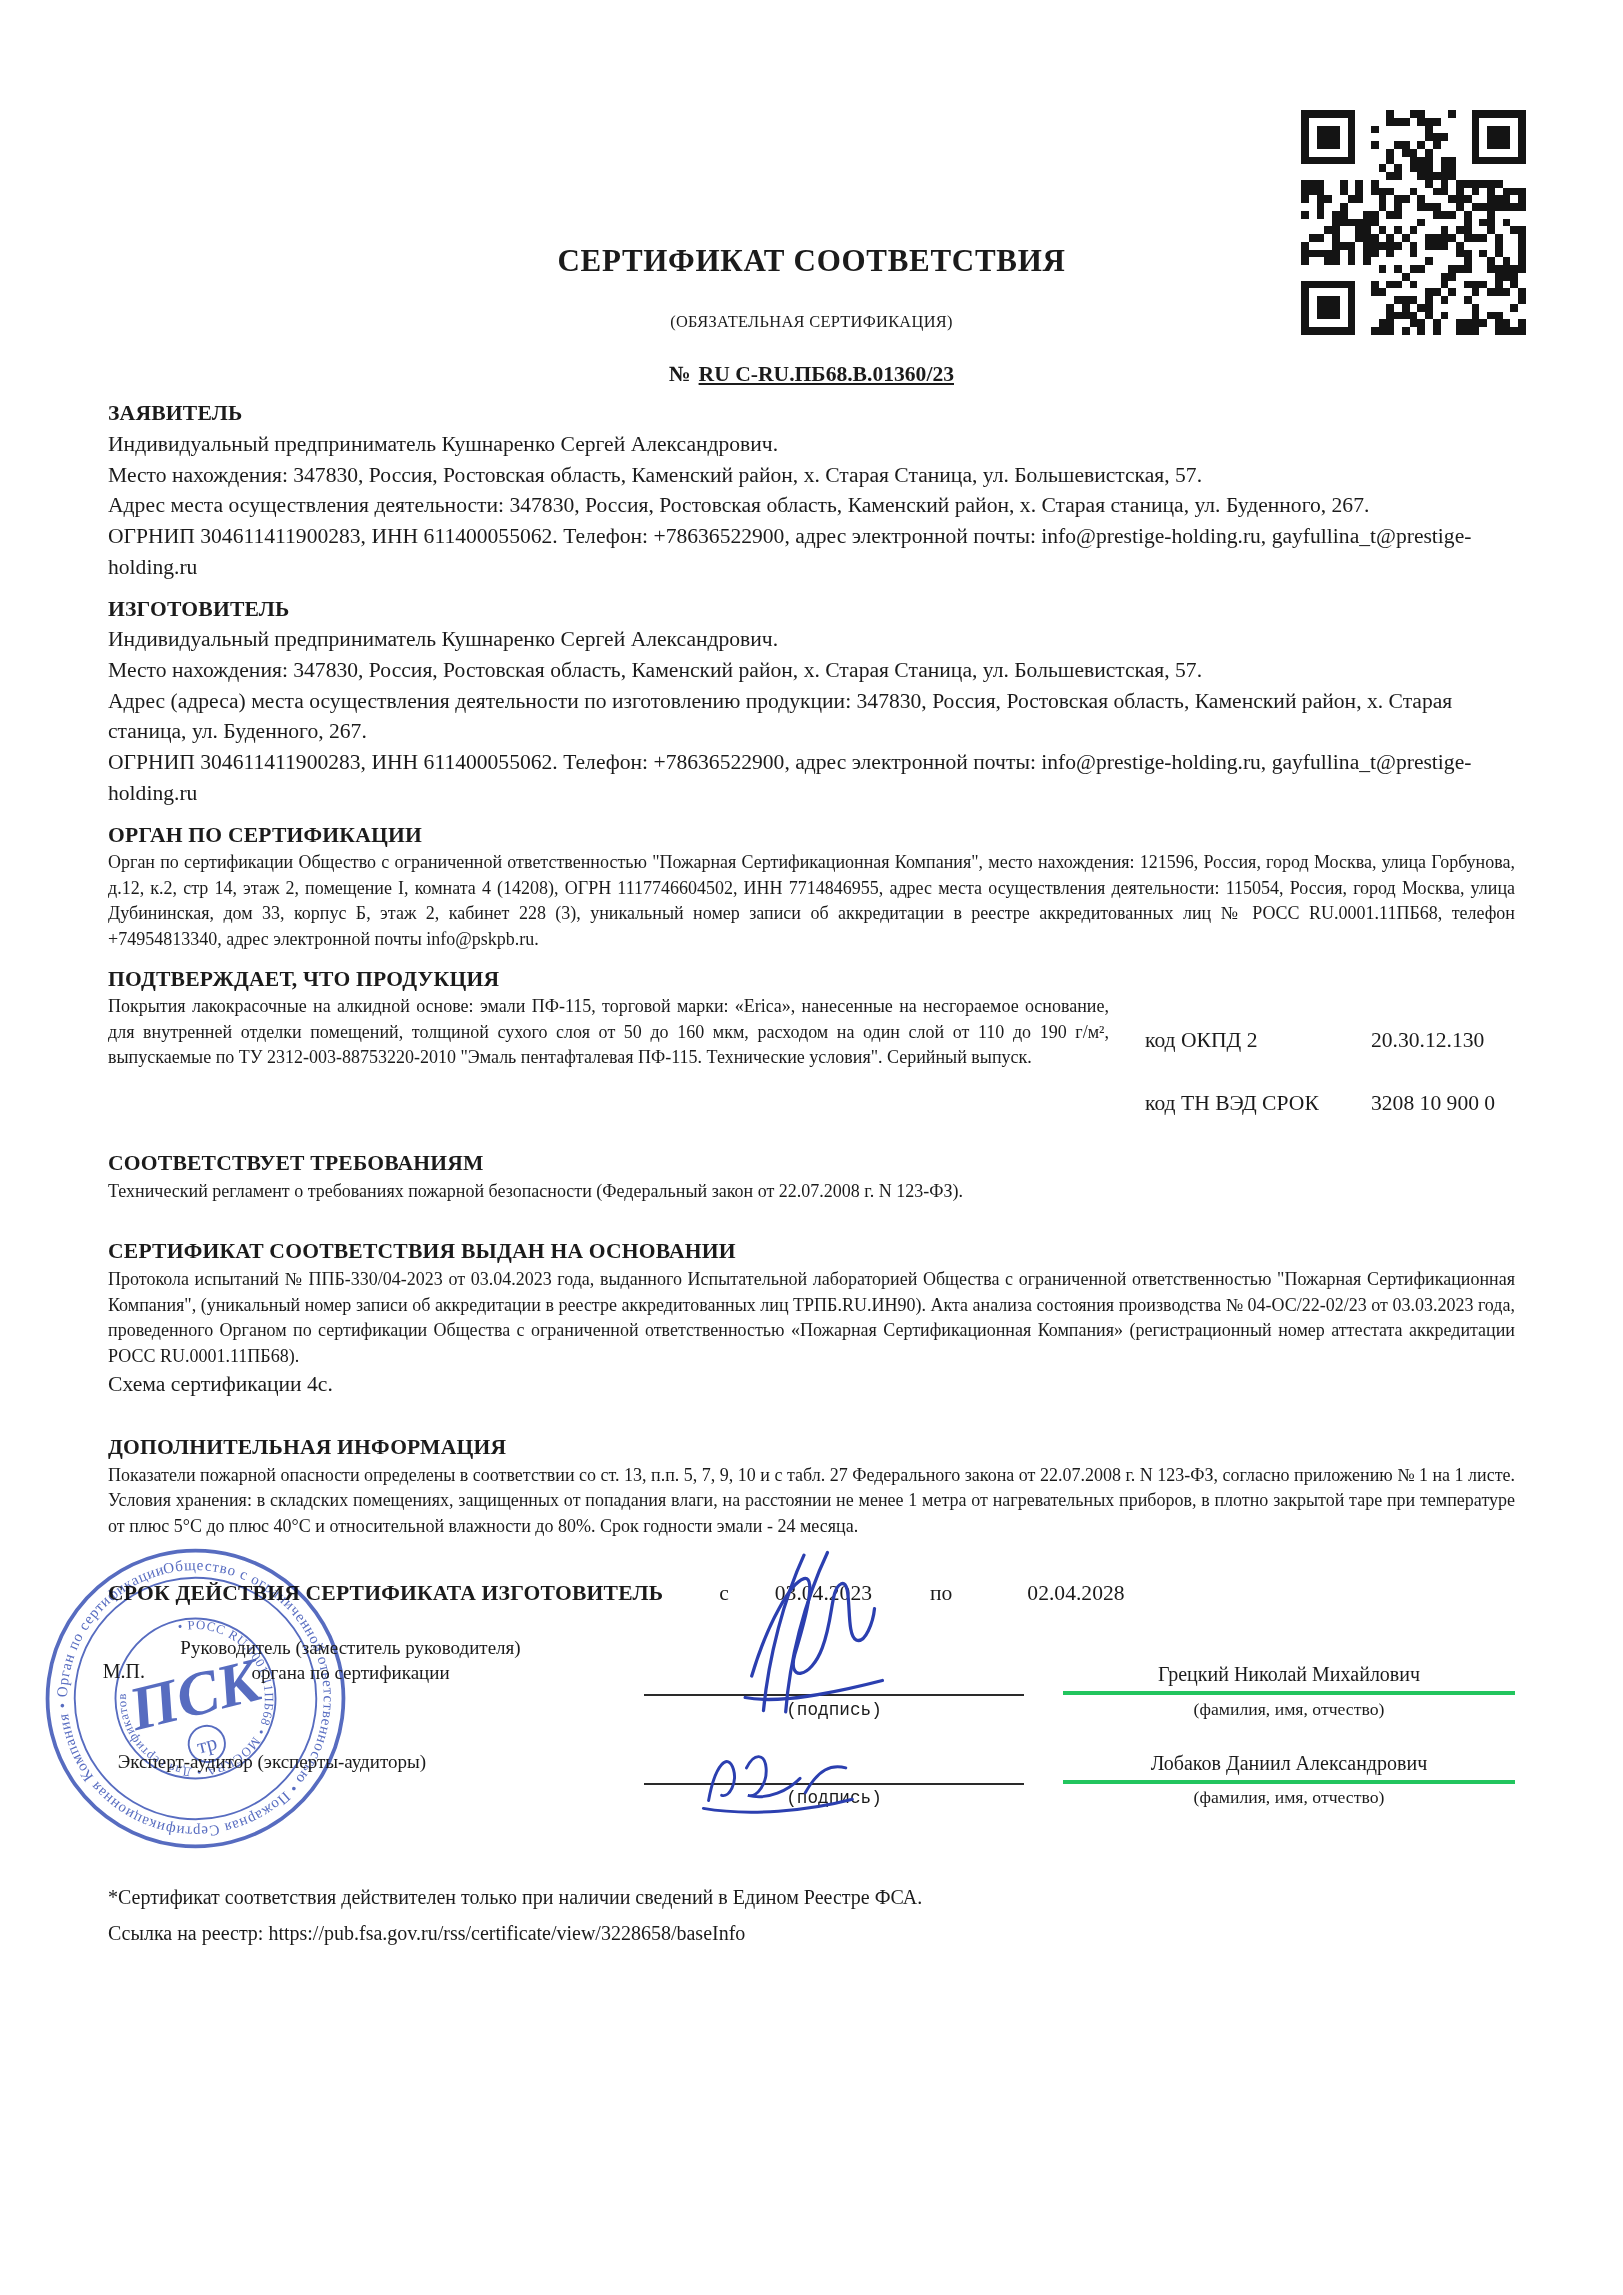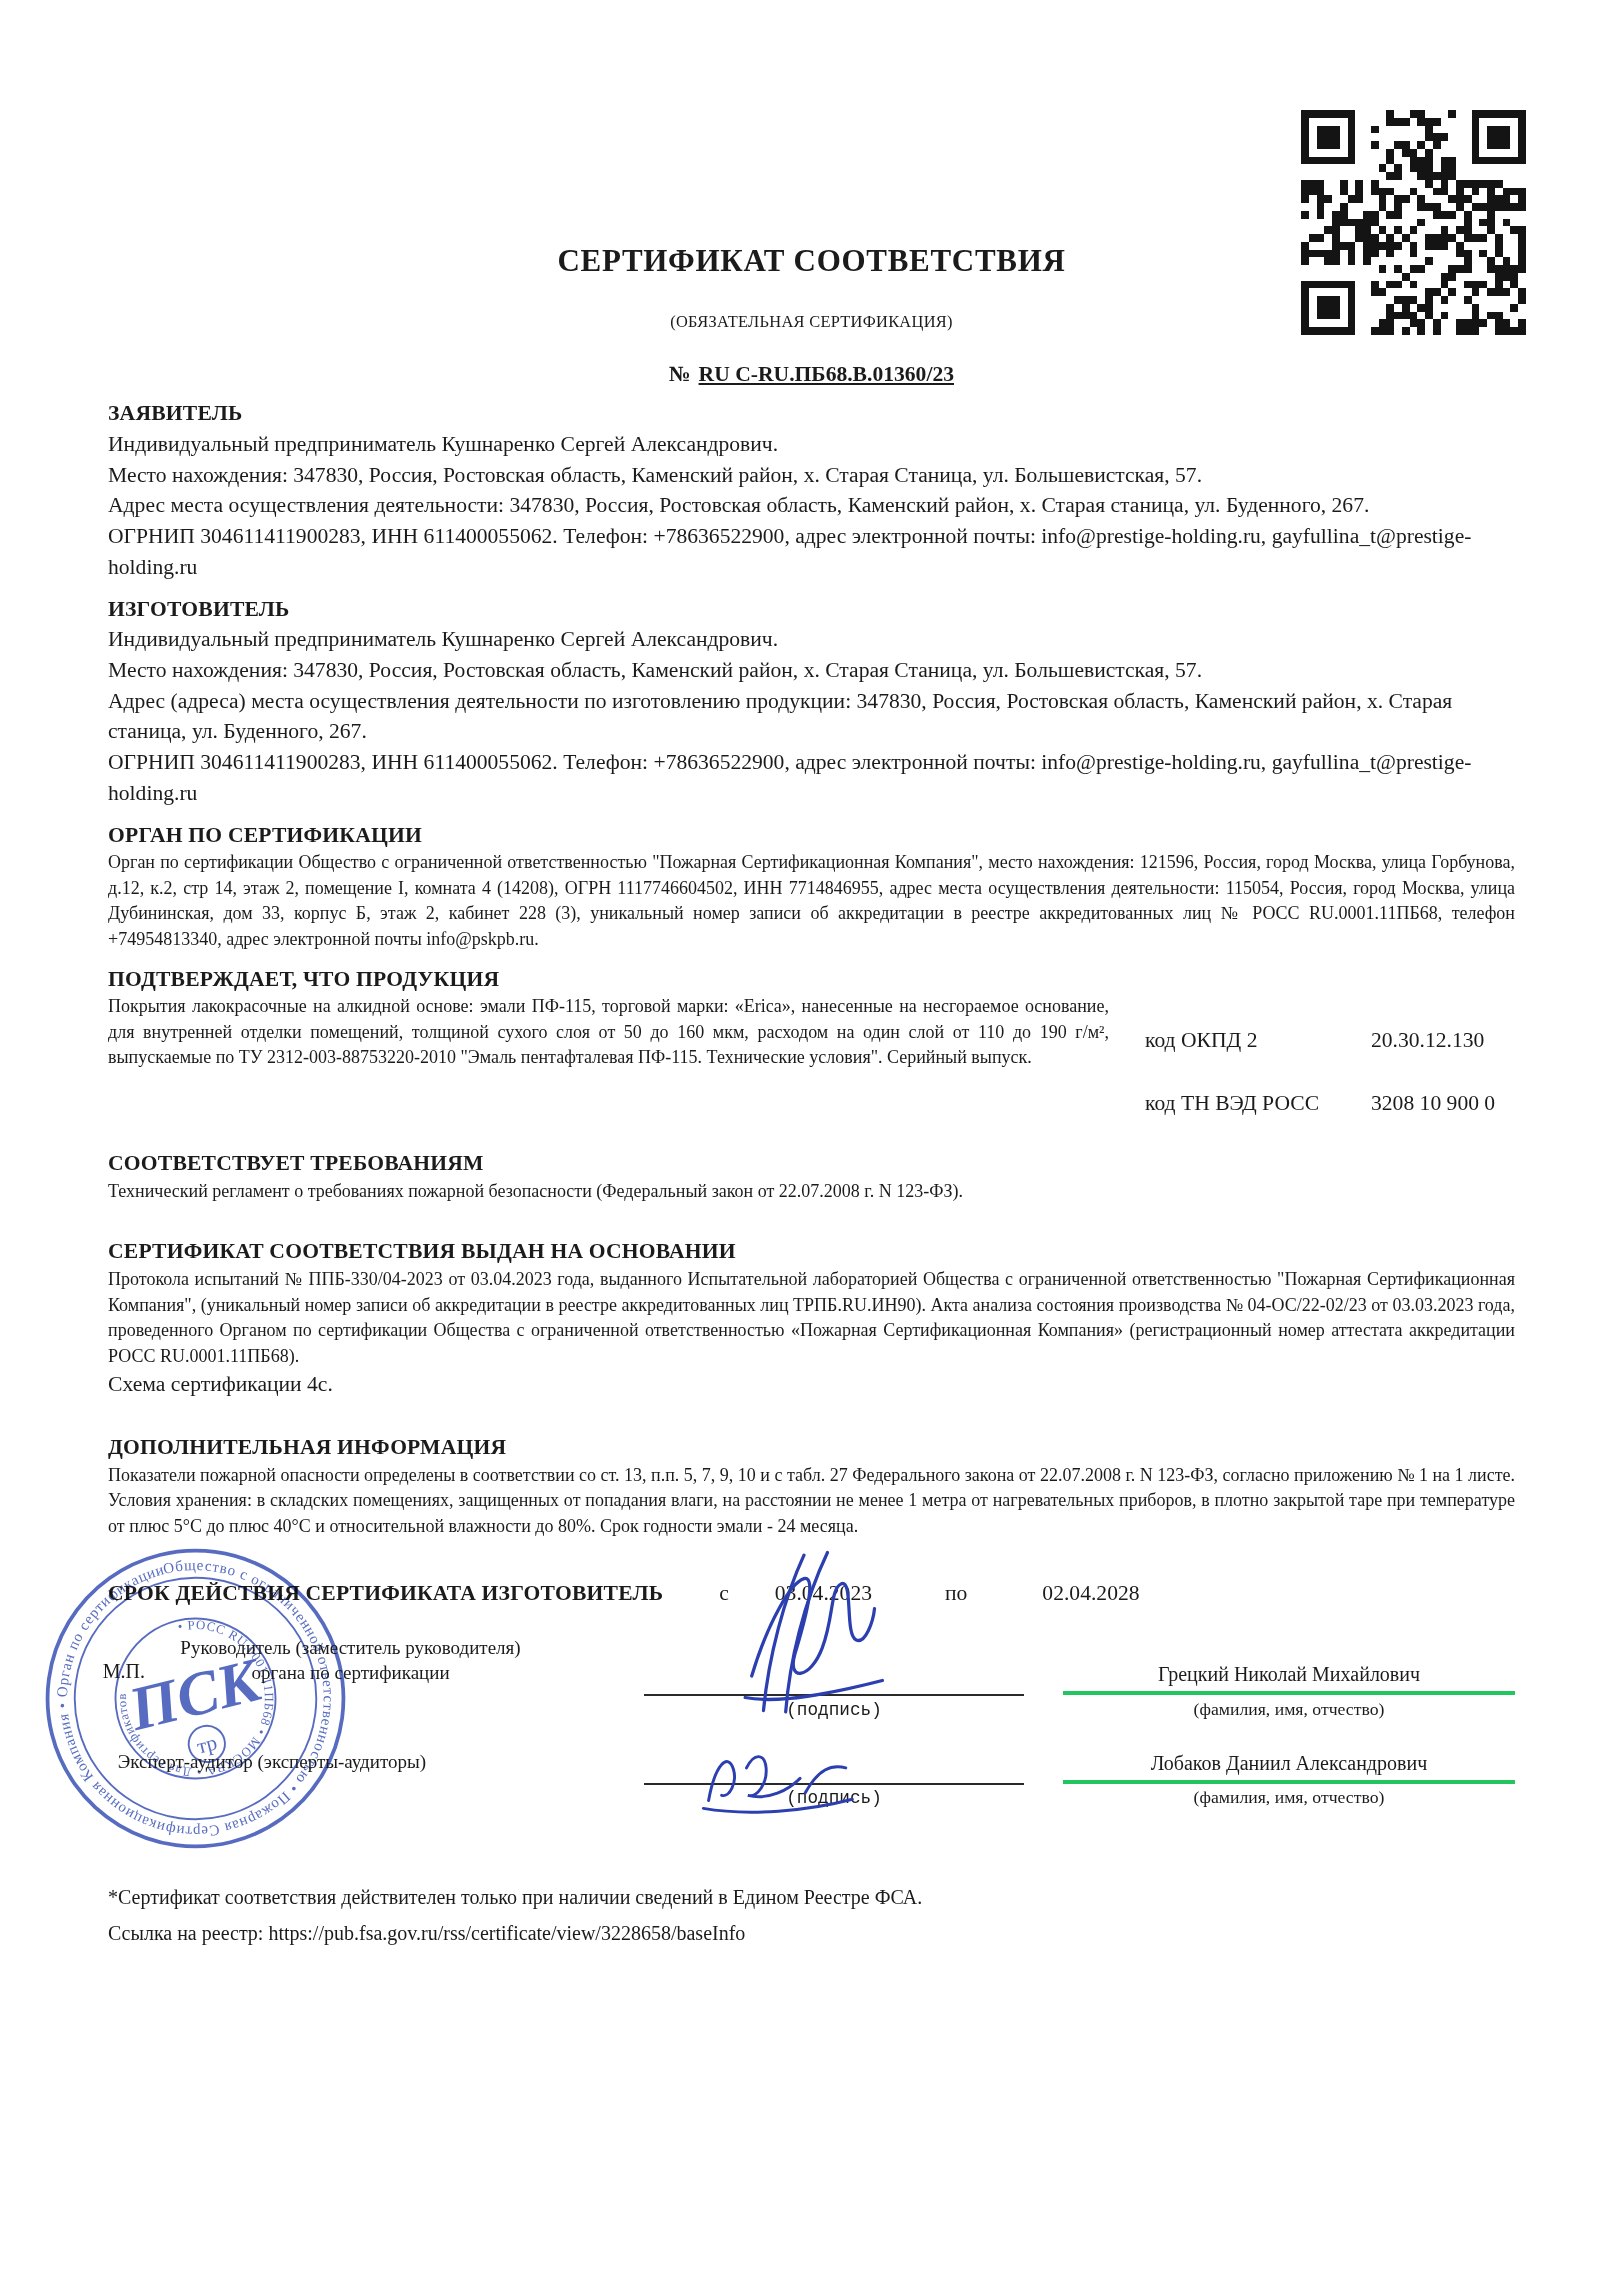--- a/index.html
+++ b/index.html
@@ -29,21 +29,21 @@
   .code-row.first { margin-top: 34px; }
   .code-row.second { margin-top: 38px; }
   .code-row .lbl { width: 226px; flex: none; }
 
   .bottom-wrap { position: relative; }
 
   .validity { display: flex; align-items: baseline; margin-top: 42px; font-size: 21.6px; }
   .validity .v-title { font-size: 21.6px; font-weight: bold; letter-spacing: 0.2px; }
   .validity .v-from-label { margin-left: 56px; }
   .validity .v-from { margin-left: 46px; }
-  .validity .v-to-label { margin-left: 73px; }
+  .validity .v-to-label { margin-left: 58px; }
   .validity .v-to { margin-left: 75px; }
 
   .sig-block { margin-top: 19.6px; }
   .sig-row { display: grid; grid-template-columns: 497px 380px 1fr; column-gap: 39px;
              align-items: end; margin-top: 30px; position: relative; }
   .sig-role { font-size: 19px; line-height: 1.3; padding-bottom: 34px; width: 367px; }
   .sig-row.row1 .sig-role { margin-left: 59px; text-align: center; }
   .sig-row.row2 .sig-role { margin-left: 9.8px; text-align: left; }
   .mp { position: absolute; left: -5.2px; bottom: 37px; font-size: 20px; }
   .sig-mid { position: relative; font-family: Liberation Mono, monospace; }
@@ -401,21 +401,21 @@
     <div>
       <div class="sec-title">ПОДТВЕРЖДАЕТ, ЧТО ПРОДУКЦИЯ</div>
       <div class="product-wrap">
         <div class="product-text body-text">Покрытия лакокрасочные на алкидной основе: эмали ПФ-115, торговой марки: «Erica», нанесенные на несгораемое основание, для внутренней отделки помещений, толщиной сухого слоя от 50 до 160 мкм, расходом на один слой от 110 до 190 г/м², выпускаемые по ТУ 2312-003-88753220-2010 "Эмаль пентафталевая ПФ-115. Технические условия". Серийный выпуск.</div>
         <div class="codes">
           <div class="code-row first">
             <span class="lbl">код ОКПД 2</span>
             <span>20.30.12.130</span>
           </div>
           <div class="code-row second">
-            <span class="lbl">код ТН ВЭД РОСС</span>
+            <span class="lbl">код ТН ВЭД СРОК</span>
             <span>3208 10 900 0</span>
           </div>
         </div>
       </div>
     </div>
 
     <div>
       <div class="sec-title gap-lg">СООТВЕТСТВУЕТ ТРЕБОВАНИЯМ</div>
       <div class="body-text">Технический регламент о требованиях пожарной безопасности (Федеральный закон от 22.07.2008 г. N 123-ФЗ).</div>
     </div>

